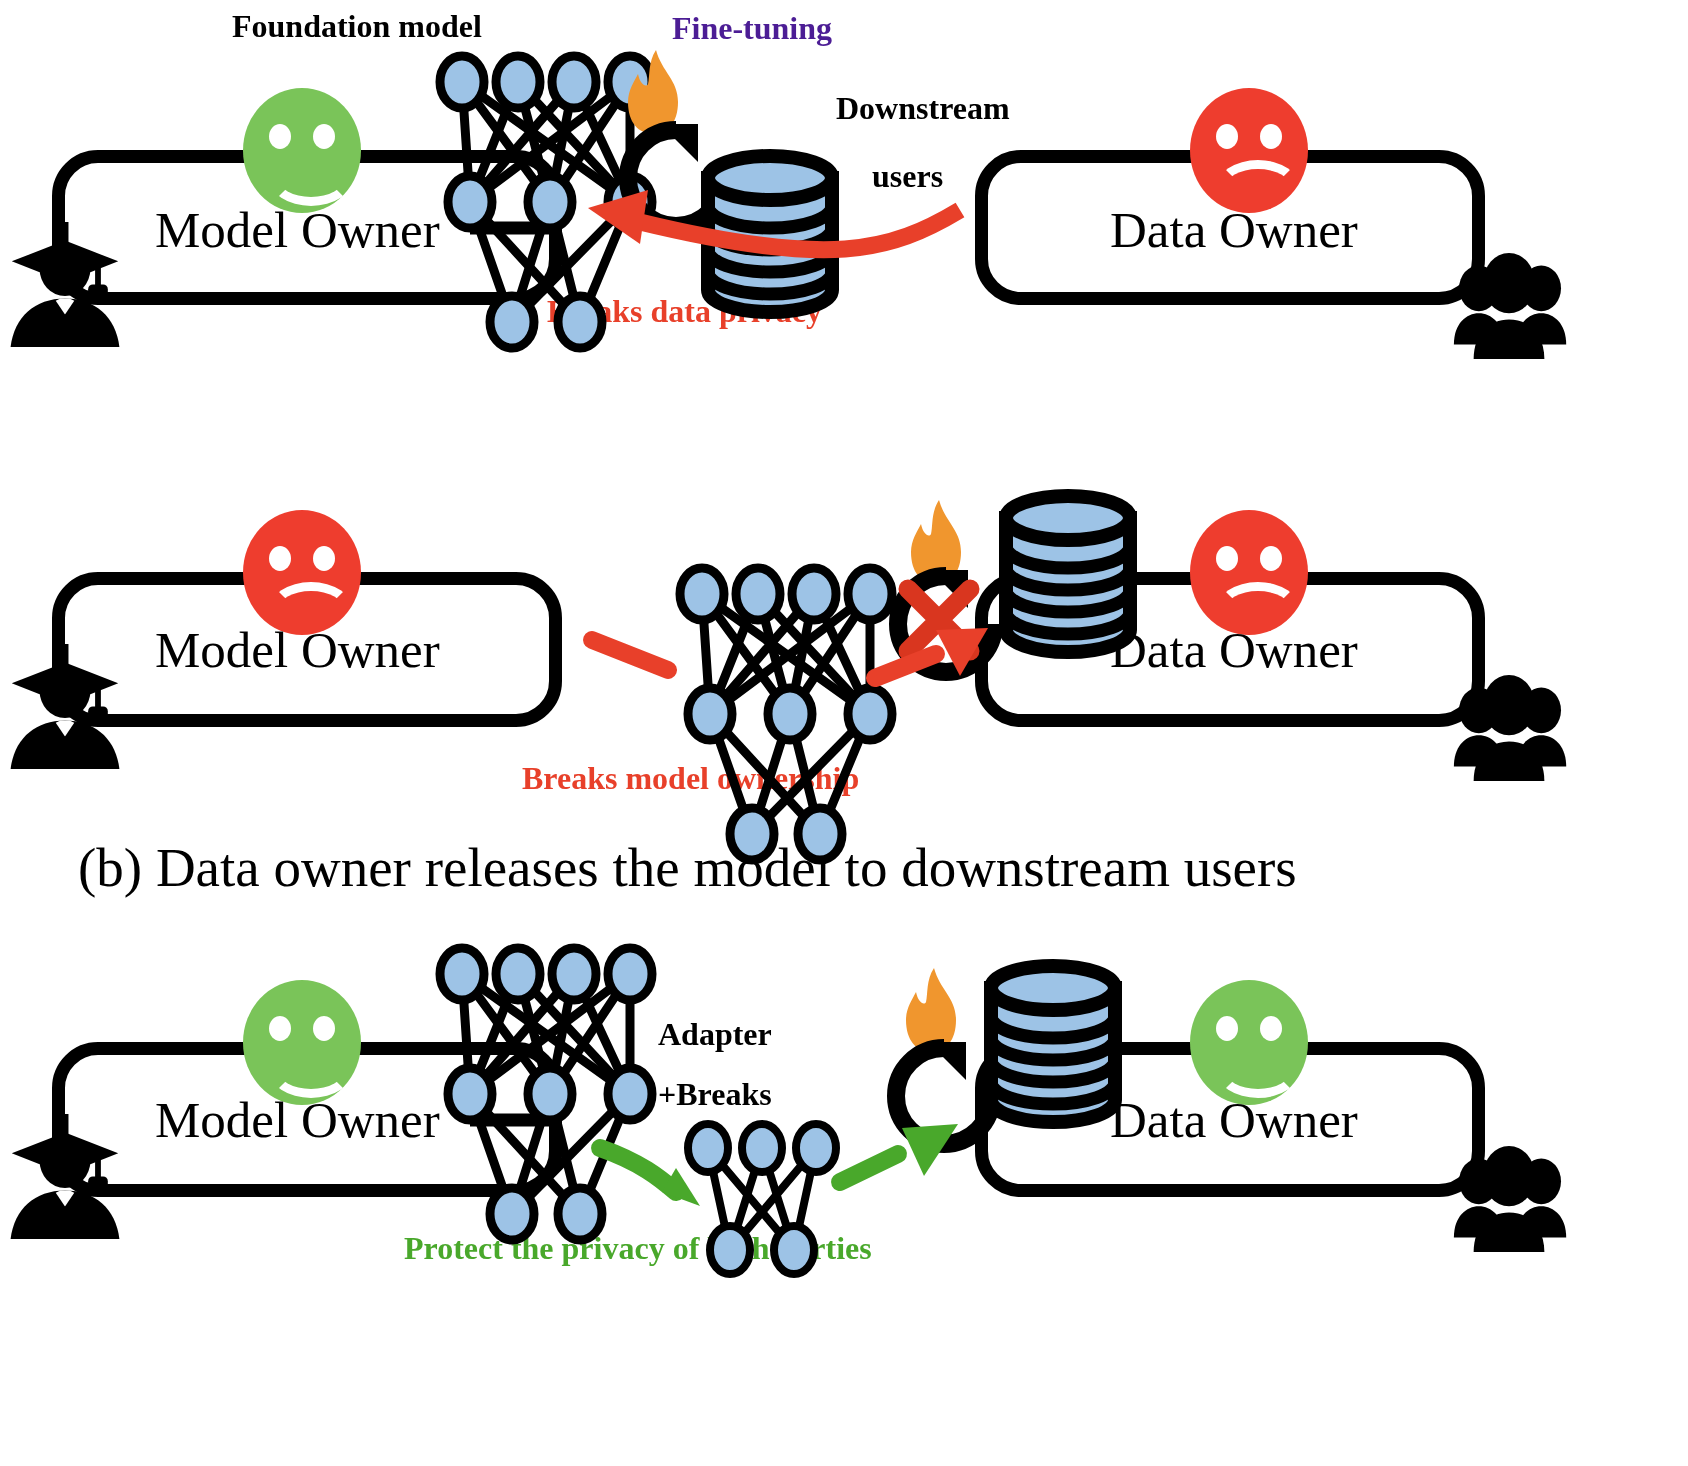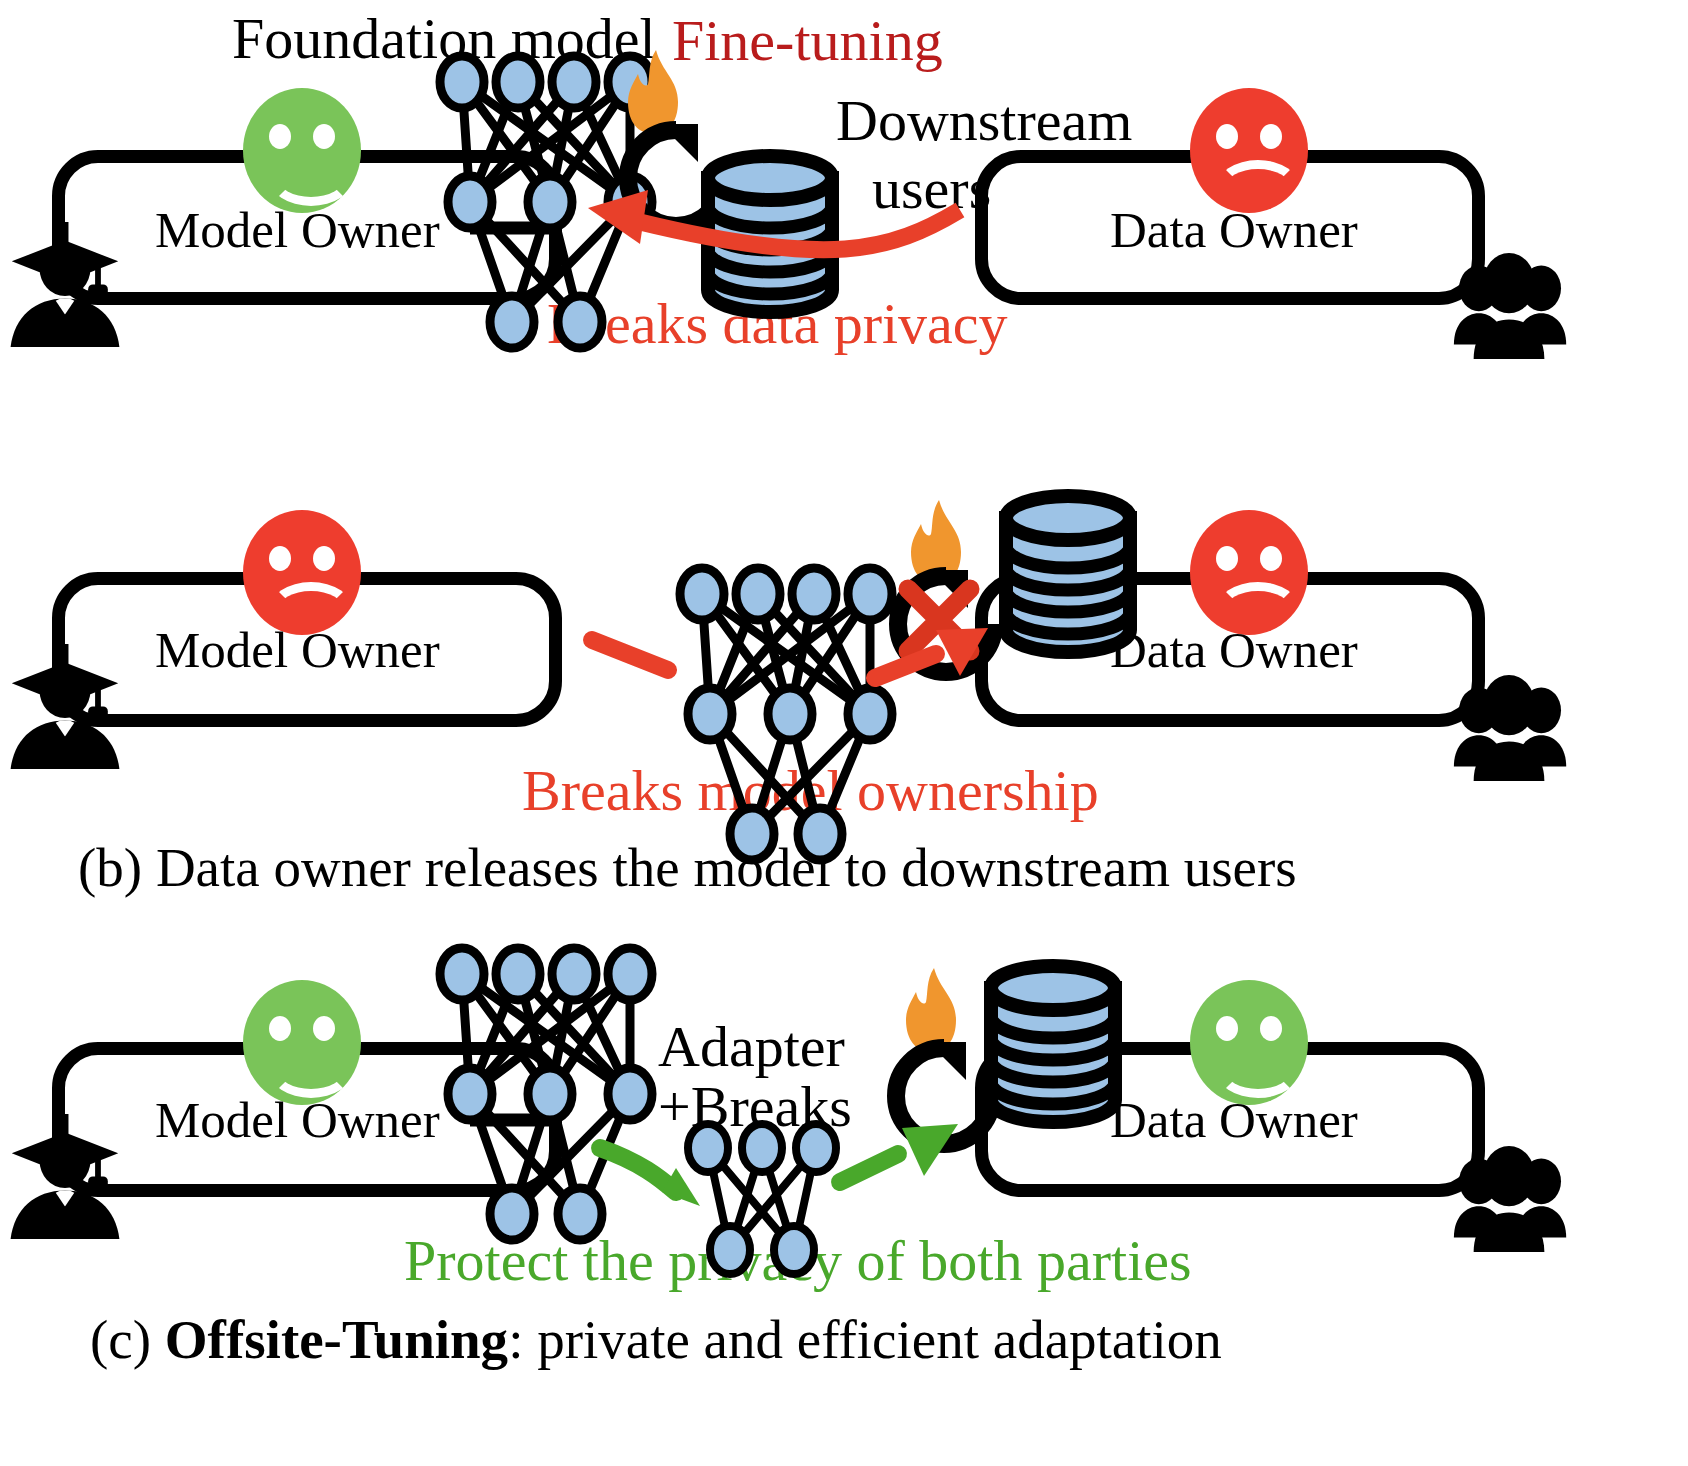--- a/index.html
+++ b/index.html
@@ -17,26 +17,26 @@
   
   .smiley{position:absolute;border-radius:50%;}
   .smiley .eye{position:absolute;background:#fff;border-radius:50%;}
   .smiley .mouth{position:absolute;border:9px solid #fff;border-top-color:transparent;
                  border-left-color:transparent;border-right-color:transparent;border-radius:50%;}
   .smiley.sad .mouth{border:9px solid #fff;border-bottom-color:transparent;
                  border-left-color:transparent;border-right-color:transparent;border-radius:50%;}
 
   
   .lbl{position:absolute;white-space:nowrap;line-height:1;}
-  .ttl{font-size:58px;}
+  .ttl{font-size:32px;font-weight:bold;}
   .party{font-size:51px;}
   .cap{font-size:55px;}
   .red{color:#e8402a;}
   .green{color:#49a82b;}
-  .orange{color:#b91c1c;}
+  .orange{color:#4c1d95;}
   .b{font-weight:bold;}
 
   svg{display:block;overflow:visible;}
   .ovl{position:absolute;left:0;top:0;width:1688px;height:1466px;pointer-events:none;}
 </style>
 </head>
 <body>
 
 <div class="stage">
 
@@ -177,23 +177,20 @@
       <div class="eye" style="left:26px;top:36px;width:22px;height:25px;"></div>
       <div class="eye" style="left:70px;top:36px;width:22px;height:25px;"></div>
       <div class="mouth" style="left:26px;top:62px;width:66px;height:38px;"></div>
     </div>
 
     <div class="lbl ttl" style="left:658px;top:88px;">Adapter</div>
     <div class="lbl ttl" style="left:658px;top:148px;">+Breaks</div>
     <div class="lbl party" style="left:155px;top:165px;">Model Owner</div>
     <div class="lbl party" style="left:1110px;top:165px;">Data Owner</div>
     <div class="lbl ttl green" style="left:404px;top:302px;">Protect the privacy of both parties</div>
-    <div class="lbl cap" style="left:90px;top:382px;">
-      <span>(c) </span><span class="b">Offsite-Tuning</span><span>: private and efficient adaptation</span>
-    </div>
   </div>
 
   <svg class="ovl" viewBox="0 0 1688 1466">
     <defs>
       <g id="nn-big">
 
         <g stroke="#000" stroke-width="9" stroke-linecap="round">
           <line x1="22" y1="22" x2="30" y2="142"></line>
             <line x1="22" y1="22" x2="110" y2="142"></line>
             <line x1="22" y1="22" x2="190" y2="142"></line>

